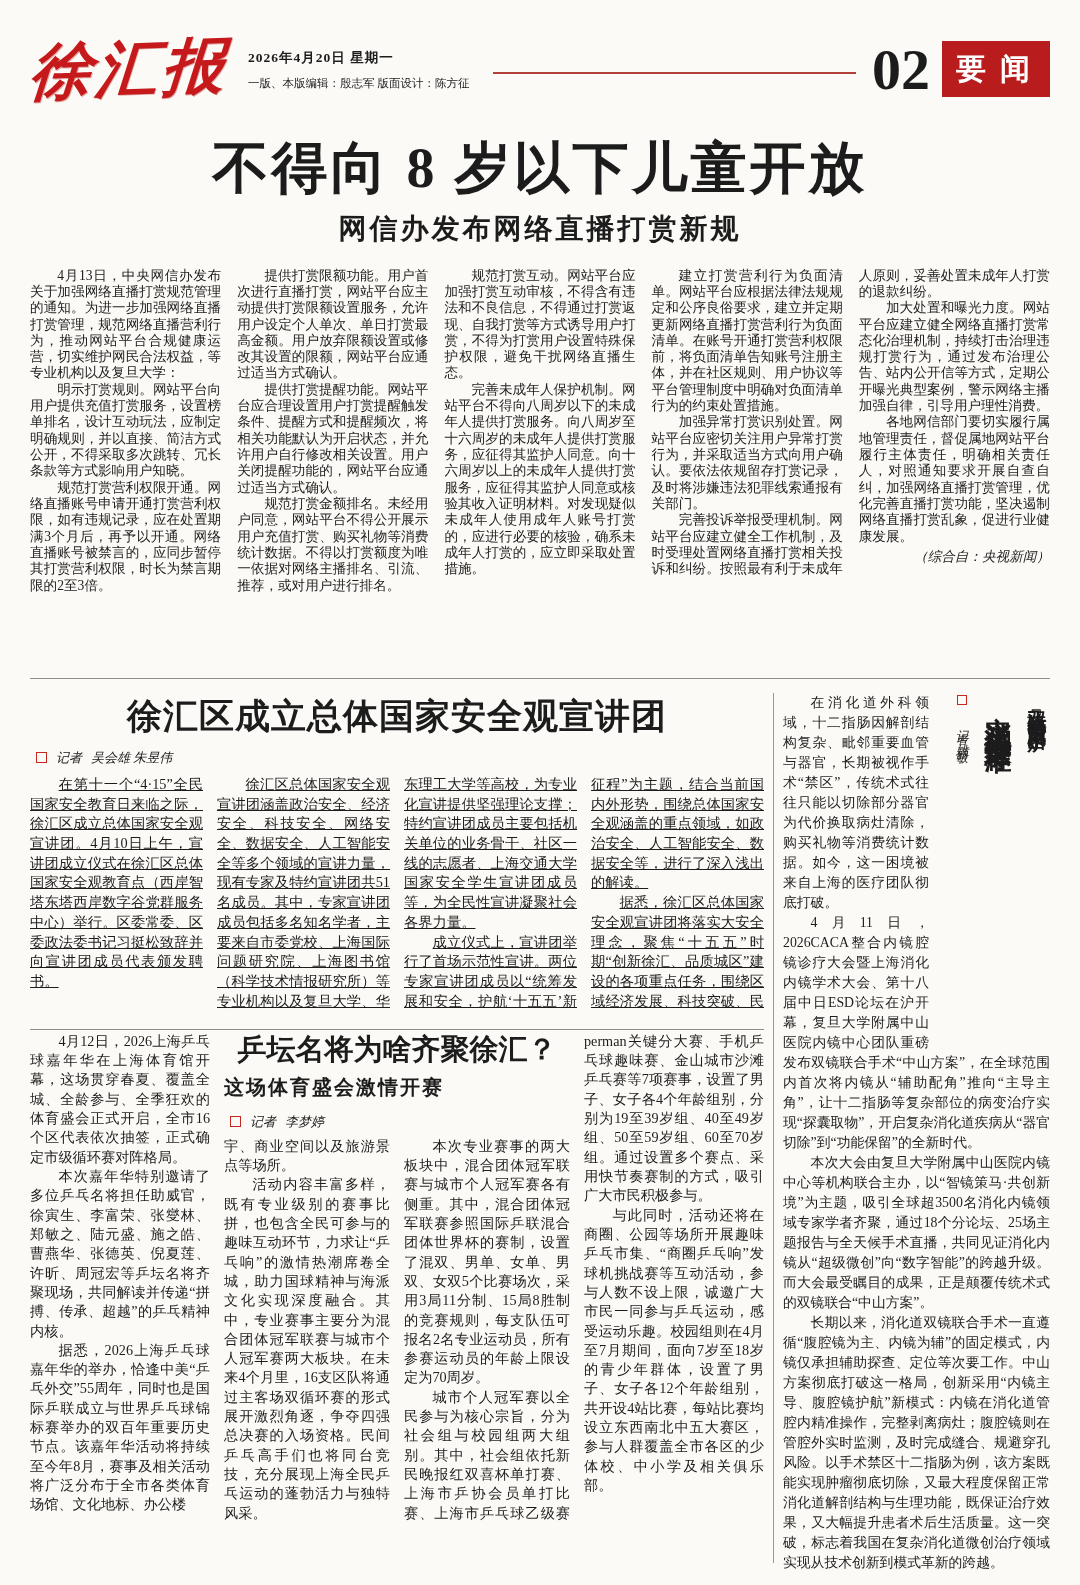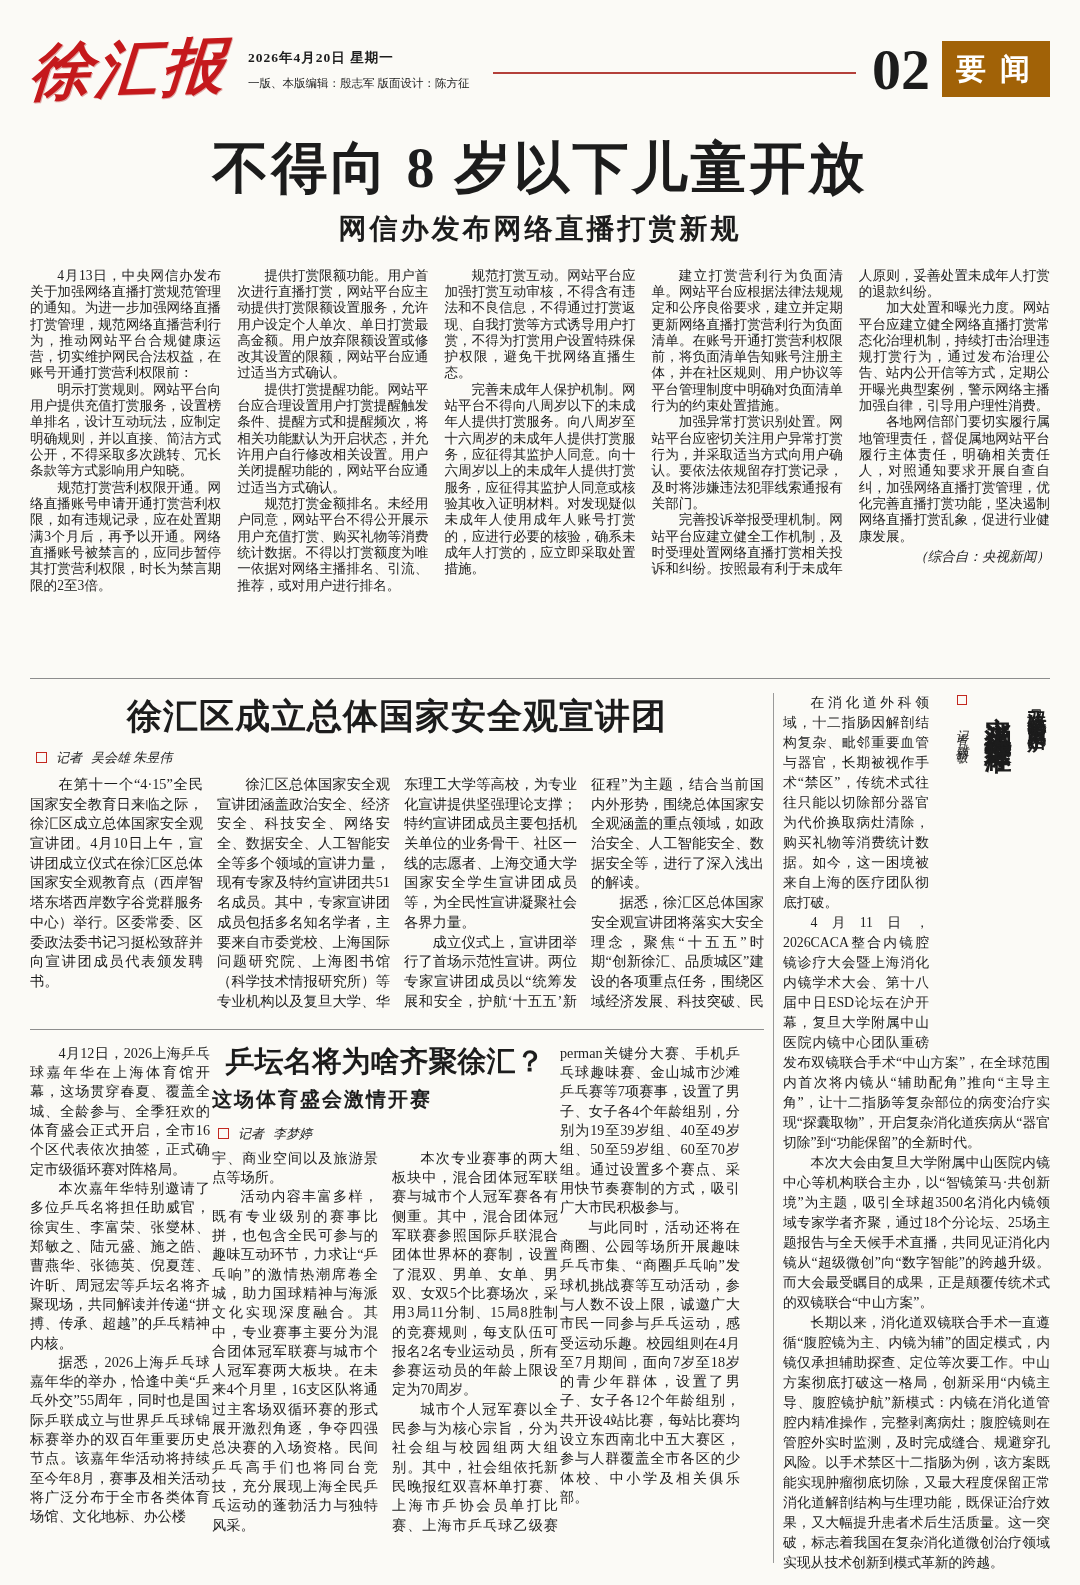--- a/index.html
+++ b/index.html
@@ -21,21 +21,21 @@
     transform:skewX(-6deg) rotate(-2deg);
     text-shadow:1px 1px 0 rgba(170,20,20,.35);
     white-space:nowrap;
   }
   .mast-info { margin-left:20px; margin-top:2px; }
   .mast-date { font-size:13.5px; font-weight:bold; letter-spacing:1px; }
   .mast-editors { font-size:11.5px; margin-top:9px; color:#222; }
   .mast-rule { flex:1; height:0; border-top:2px solid #b4403a; margin:8px 16px 0 24px; }
   .page-no { font-size:58px; font-weight:900; line-height:1; margin-top:2px; font-family:"Liberation Serif", serif; }
   .section-badge {
-    margin-left:12px; background:#a16207; color:#fff;
+    margin-left:12px; background:#b91c1c; color:#fff;
     font-size:30px; font-weight:bold;
     padding:13px 6px 13px 14px; letter-spacing:14px; line-height:1;
   }
 
   
   .a1-head {
     text-align:center; font-size:56px; font-weight:900;
     letter-spacing:3px; margin-top:26px; line-height:1.1;
   }
   .a1-subhead {
@@ -64,24 +64,24 @@
     text-align:center; font-size:35px; font-weight:900;
     letter-spacing:1px; margin-top:18px; line-height:1.15;
   }
   .byline { display:flex; align-items:center; gap:9px; font-size:13px; font-style:italic; margin:12px 0 6px 6px; }
   .red-square { width:11px; height:11px; border:1.5px solid #c3271f; display:inline-block; flex:none; }
   .a2-body {
     margin-top:8px; height:242px; overflow:hidden;
     column-count:4; column-gap:14px;
     font-size:14.3px; line-height:1.38; text-align:justify;
   }
-  .a2-body p { margin:0; text-indent:2em; }
-
-  
-  .a3 { display:grid; grid-template-columns:180px 346px 180px; column-gap:2px; margin-top:14px; height:512px; overflow:hidden; }
+  .a2-body p { margin:0; text-indent:2em;text-decoration:underline; }
+
+  
+  .a3 { display:grid; grid-template-columns:180px 346px 180px; column-gap:14px; margin-top:2px; height:512px; overflow:hidden; }
   .a3-col { font-size:14.2px; line-height:1.36; text-align:justify; overflow:hidden; }
   .a3-col p { margin:0; text-indent:2em; }
   .continued > p:first-child { text-indent:0; }
   .a3-head { text-align:center; font-size:29px; font-weight:900; line-height:1.1; margin-top:2px; }
   .a3-subhead { text-align:left; font-size:20px; font-weight:bold; font-family:"Liberation Sans", sans-serif; letter-spacing:2px; margin-top:8px; }
   .a3-mid-body { column-count:2; column-gap:14px; height:392px; overflow:hidden; font-size:14.2px; line-height:1.36; text-align:justify; margin-top:6px; }
   .a3-mid-body p { margin:0; text-indent:2em; }
 
   
   .a4-headbox {
@@ -108,21 +108,21 @@
     </div>
     <div class="mast-rule"></div>
     <div class="page-no">02</div>
     <div class="section-badge">要闻</div>
   </div>
 
   <div>
     <div class="a1-head">不得向 8 岁以下儿童开放</div>
     <div class="a1-subhead">网信办发布网络直播打赏新规</div>
     <div class="a1-body">
-        <p>4月13日，中央网信办发布关于加强网络直播打赏规范管理的通知。为进一步加强网络直播打赏管理，规范网络直播营利行为，推动网站平台合规健康运营，切实维护网民合法权益，在账号开通打赏营利权限前：</p>
+        <p>4月13日，中央网信办发布关于加强网络直播打赏规范管理的通知。为进一步加强网络直播打赏管理，规范网络直播营利行为，推动网站平台合规健康运营，切实维护网民合法权益，等专业机构以及复旦大学：</p>
         <p>明示打赏规则。网站平台向用户提供充值打赏服务，设置榜单排名，设计互动玩法，应制定明确规则，并以直接、简洁方式公开，不得采取多次跳转、冗长条款等方式影响用户知晓。</p>
         <p>规范打赏营利权限开通。网络直播账号申请开通打赏营利权限，如有违规记录，应在处置期满3个月后，再予以开通。网络直播账号被禁言的，应同步暂停其打赏营利权限，时长为禁言期限的2至3倍。</p>
         <p>提供打赏限额功能。用户首次进行直播打赏，网站平台应主动提供打赏限额设置服务，允许用户设定个人单次、单日打赏最高金额。用户放弃限额设置或修改其设置的限额，网站平台应通过适当方式确认。</p>
         <p>提供打赏提醒功能。网站平台应合理设置用户打赏提醒触发条件、提醒方式和提醒频次，将相关功能默认为开启状态，并允许用户自行修改相关设置。用户关闭提醒功能的，网站平台应通过适当方式确认。</p>
         <p>规范打赏金额排名。未经用户同意，网站平台不得公开展示用户充值打赏、购买礼物等消费统计数据。不得以打赏额度为唯一依据对网络主播排名、引流、推荐，或对用户进行排名。</p>
         <p>规范打赏互动。网站平台应加强打赏互动审核，不得含有违法和不良信息，不得通过打赏返现、自我打赏等方式诱导用户打赏，不得为打赏用户设置特殊保护权限，避免干扰网络直播生态。</p>
         <p>完善未成年人保护机制。网站平台不得向八周岁以下的未成年人提供打赏服务。向八周岁至十六周岁的未成年人提供打赏服务，应征得其监护人同意。向十六周岁以上的未成年人提供打赏服务，应征得其监护人同意或核验其收入证明材料。对发现疑似未成年人使用成年人账号打赏的，应进行必要的核验，确系未成年人打赏的，应立即采取处置措施。</p>
         <p>建立打赏营利行为负面清单。网站平台应根据法律法规规定和公序良俗要求，建立并定期更新网络直播打赏营利行为负面清单。在账号开通打赏营利权限前，将负面清单告知账号注册主体，并在社区规则、用户协议等平台管理制度中明确对负面清单行为的约束处置措施。</p>
         <p>加强异常打赏识别处置。网站平台应密切关注用户异常打赏行为，并采取适当方式向用户确认。要依法依规留存打赏记录，及时将涉嫌违法犯罪线索通报有关部门。</p>
         <p>完善投诉举报受理机制。网站平台应建立健全工作机制，及时受理处置网络直播打赏相关投诉和纠纷。按照最有利于未成年人原则，妥善处置未成年人打赏的退款纠纷。</p>

